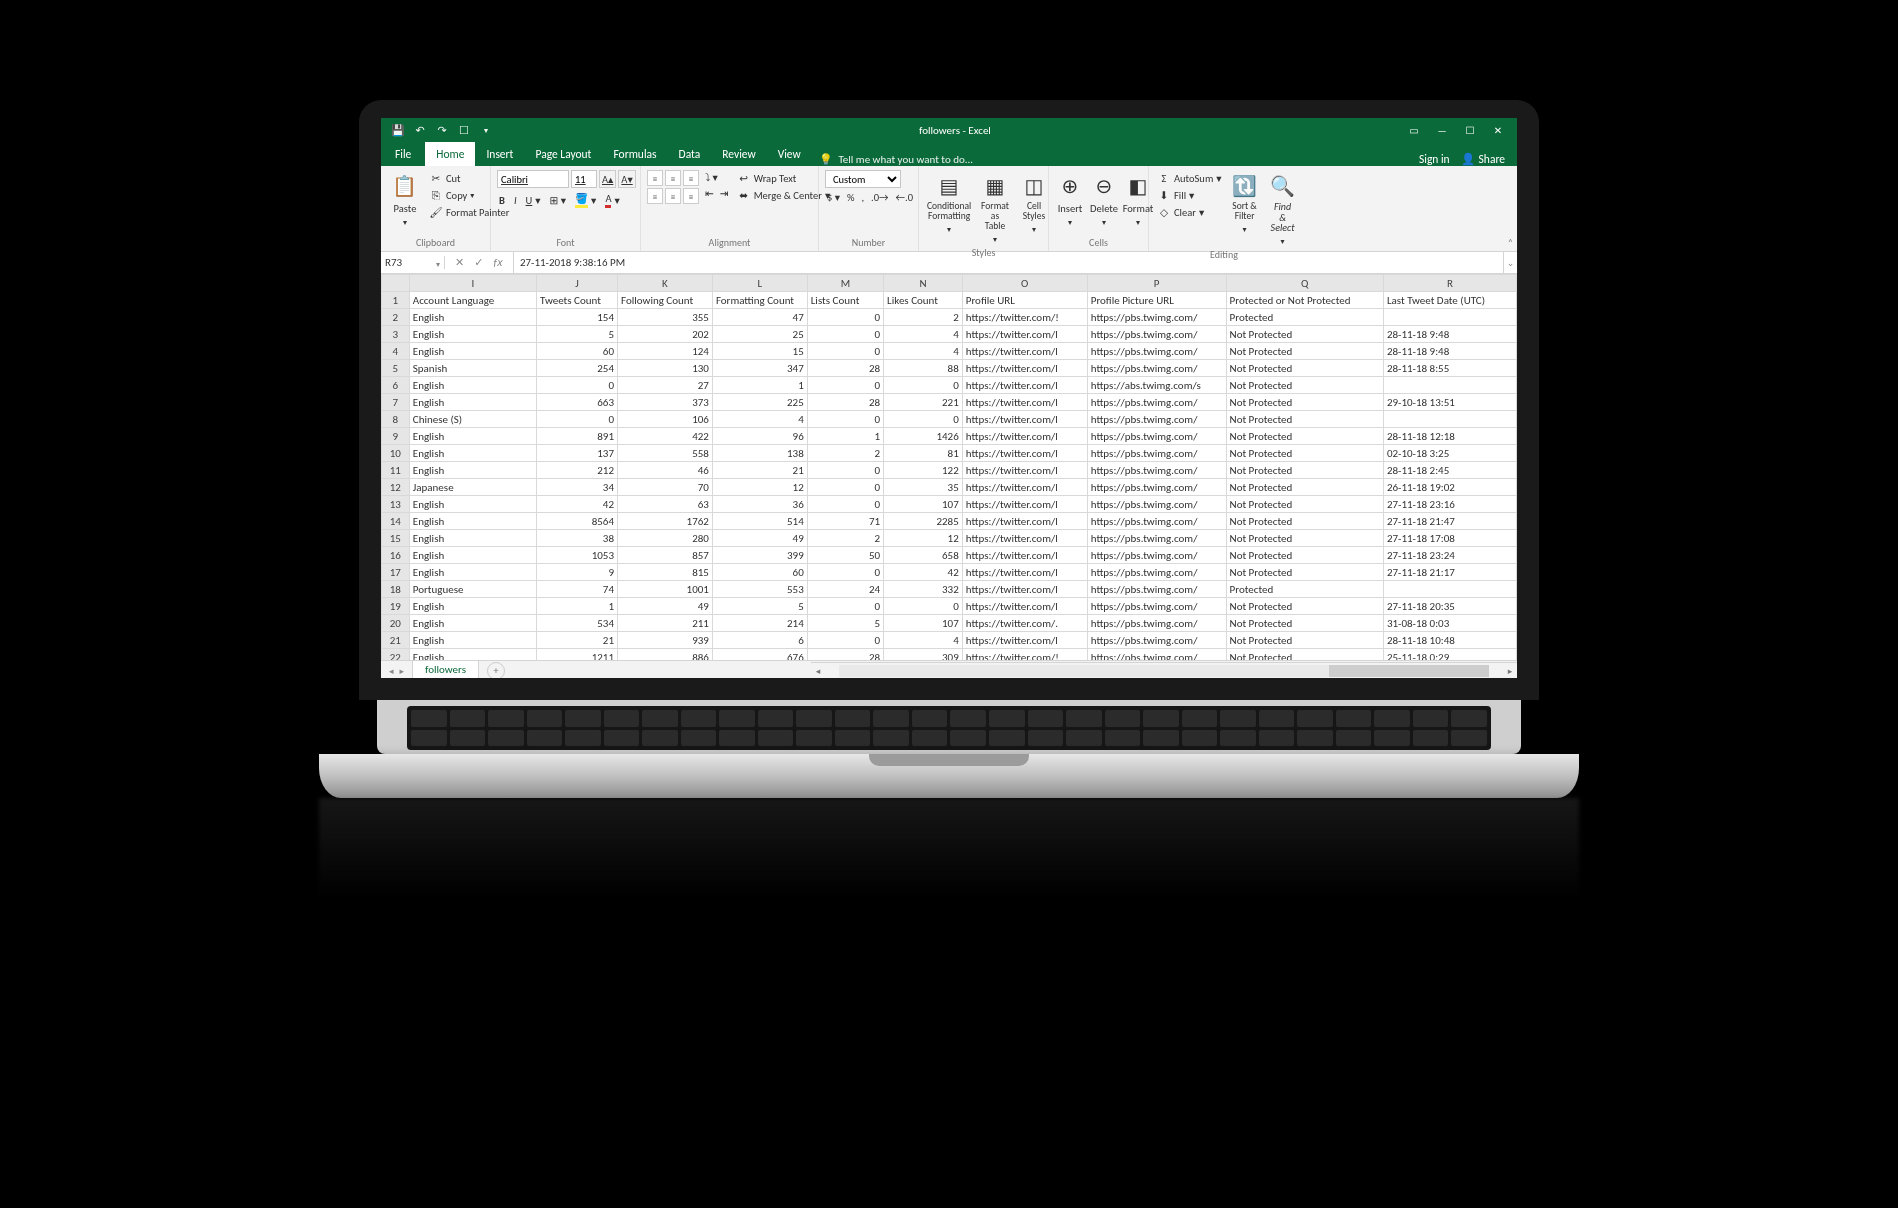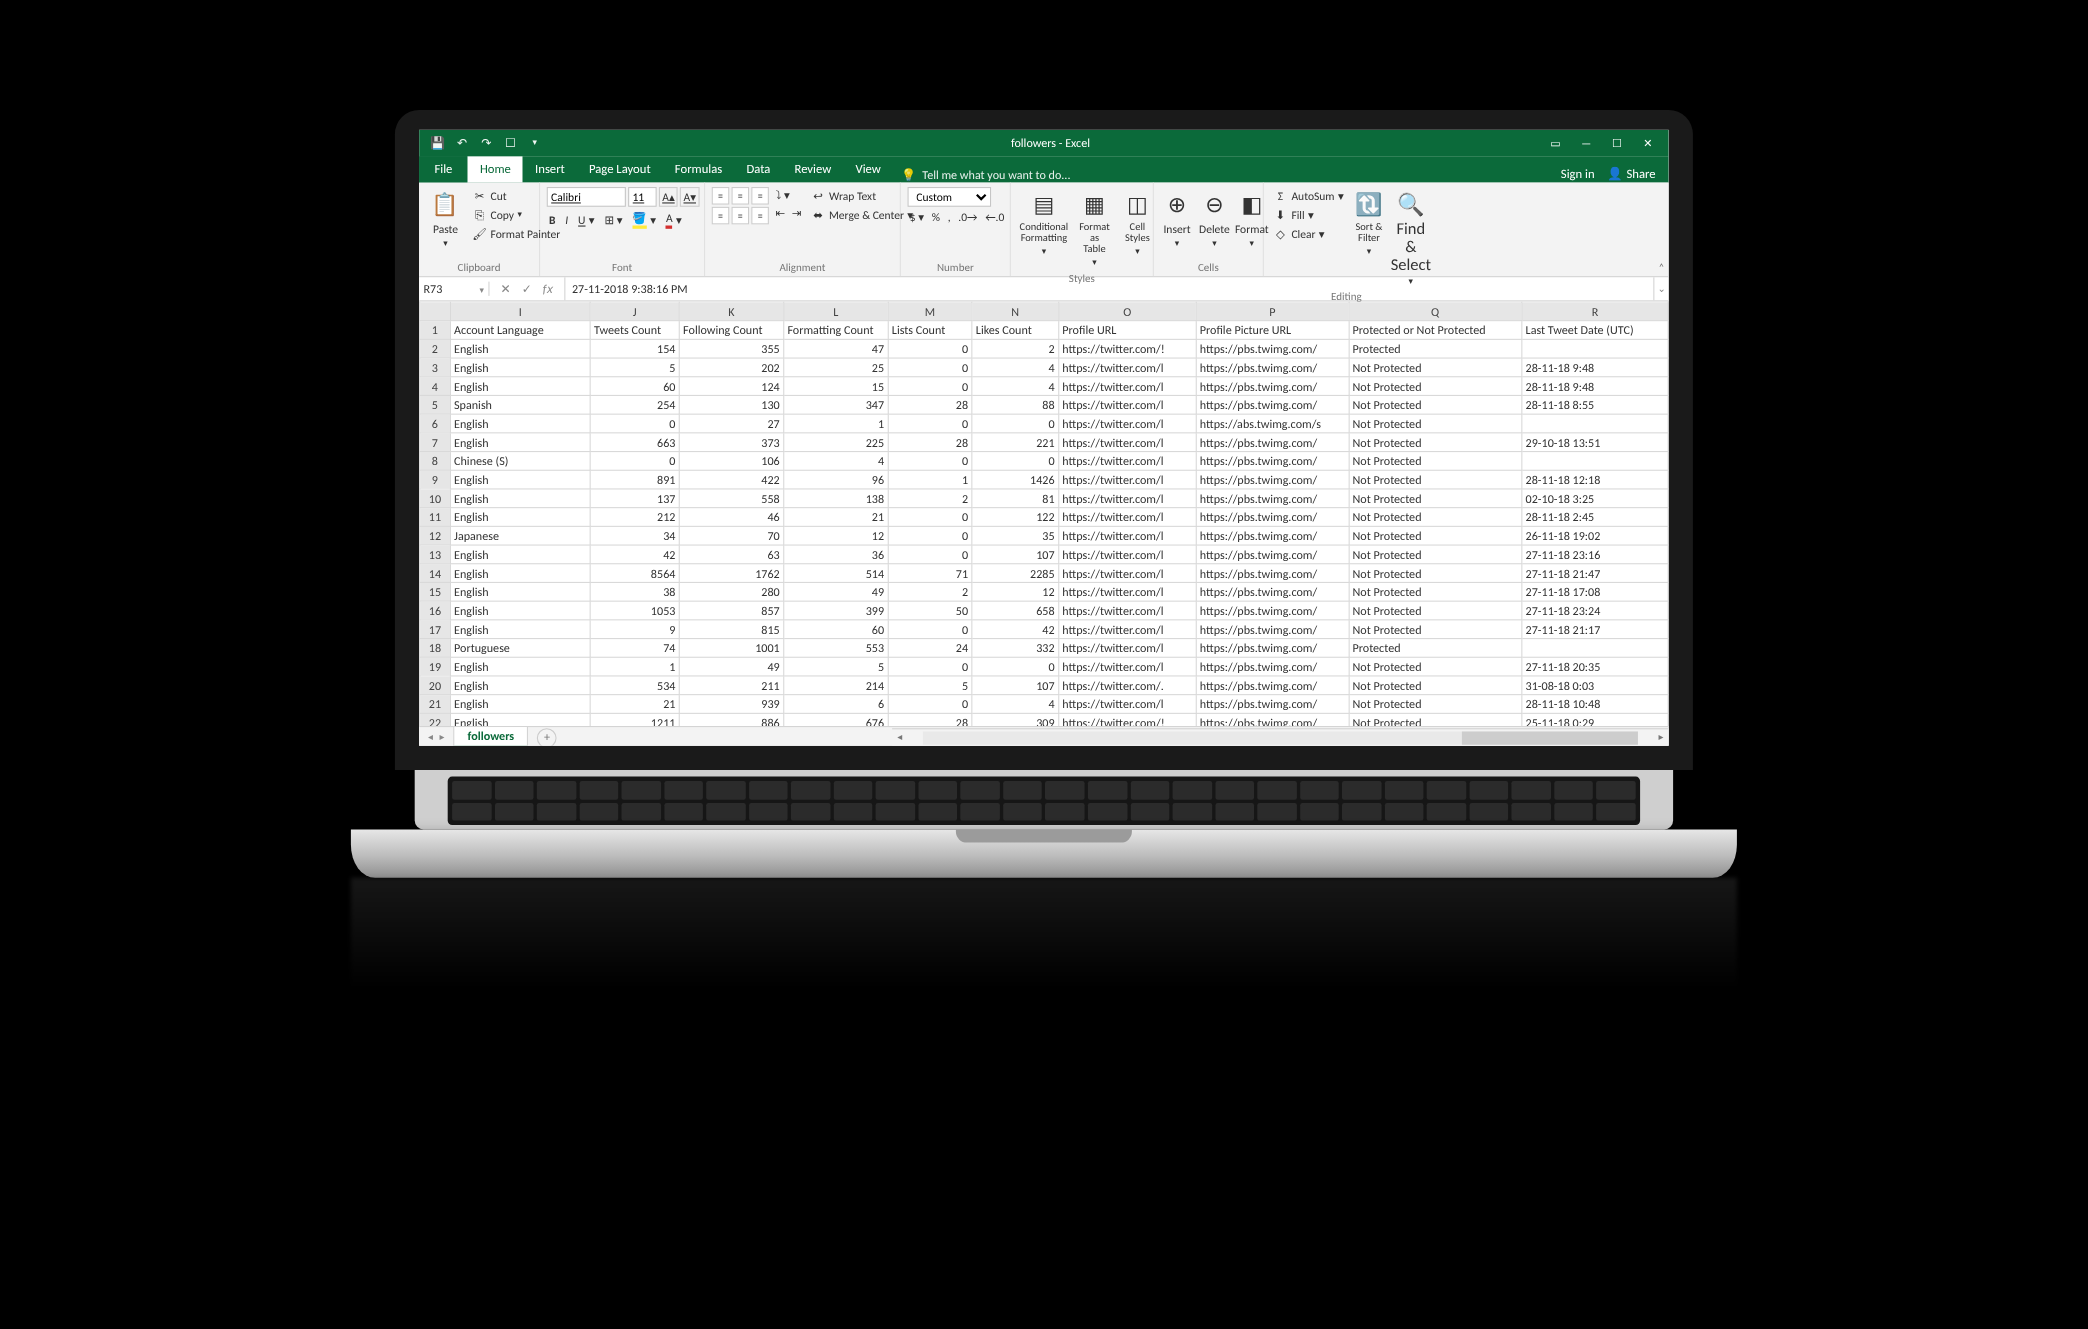--- a/index.html
+++ b/index.html
@@ -58,21 +58,21 @@
 table.grid td.num { text-align: right; }
 table.grid td.txt { text-align: left; }
 .scroll-h { position: absolute; bottom: 0; right: 0; left: 430px; height: 16px; background: #f3f3f3; border-top: 1px solid #d4d4d4; display: flex; align-items: center; }
 .scroll-h .track { flex: 1; height: 12px; background: #e9e9e9; margin: 0 14px; position: relative; }
 .scroll-h .thumb { position: absolute; right: 0; top: 0; width: 160px; height: 12px; background: #cdcdcd; }
 .scroll-h .arr { width: 14px; text-align: center; font-size: 9px; color: #777; }
 
 
 .sheettabs { height: 20px; background: #f3f3f3; border-top: 1px solid #d4d4d4; display: flex; align-items: center; font-size: 11px; }
 .sheettabs .nav { display: flex; gap: 6px; padding: 0 8px; color: #888; font-size: 9px; }
-.sheettabs .stab { padding: 2px 12px; border: 1px solid #d4d4d4; border-top: none; background: #fff; border-bottom: 2px solid #0b6a3a; color: #0b6a3a; font-weight: 700; }
+.sheettabs .stab { padding: 2px 12px; border: 1px solid #d4d4d4; border-top: none; background: #fff; border-bottom: 2px solid #0b6a3a; color: #0b6a3a; font-weight: 400; }
 .sheettabs .add { width: 18px; height: 18px; border: 1px solid #ccc; border-radius: 50%; display: flex; align-items: center; justify-content: center; margin-left: 8px; font-size: 11px; color: #777; }
 
 
 .base { height: 44px; background: linear-gradient(#e7e7e7, #bcbcbc 55%, #8f8f8f); border-radius: 0 0 22px 22px / 0 0 30px 30px; position: relative; box-shadow: 0 6px 14px rgba(0,0,0,0.5); margin: 0 -40px; }
 .base .notch { position: absolute; top: 0; left: 50%; transform: translateX(-50%); width: 160px; height: 12px; background: #9b9b9b; border-radius: 0 0 10px 10px; }
 .keydeck { background: #cfcfcf; height: 54px; margin: 0 18px; border-radius: 0 0 8px 8px; padding: 6px 30px 0 30px; }
 .keys { background: #161616; height: 44px; border-radius: 4px; display: grid; grid-template-columns: repeat(28, 1fr); grid-template-rows: repeat(2, 1fr); gap: 3px; padding: 4px; }
 .keys .k { background: #2b2b2b; border-radius: 2px; }
 .shadow-reflect { height: 120px; margin: 0 -40px; background: linear-gradient(rgba(90,90,90,0.25), rgba(0,0,0,0) 85%); filter: blur(2px); }
 </style>
@@ -266,21 +266,21 @@
               <div class="sbtn"><span class="ic">⬇</span><span>Fill</span> ▾</div>
               <div class="sbtn"><span class="ic">◇</span><span>Clear</span> ▾</div>
             </div>
             <div class="bigbtn" style="width:34px;">
                 <span class="ic">🔃</span>
                 <span style="font-size:9.5px;line-height:1.05;">Sort &amp; Filter</span>
                 <span style="font-size:8px;">▾</span>
               </div>
             <div class="bigbtn" style="width:34px;">
                 <span class="ic">🔍</span>
-                <span style="font-size:15px;line-height:1.05;">Find &amp; Select</span>
+                <span style="font-size:10px;line-height:1.05;font-style:italic;">Find &amp; Select</span>
                 <span style="font-size:8px;">▾</span>
               </div>
           </div>
           <div class="group-title">Editing</div>
         </div>
         <span class="collapse">˄</span>
       </div>
 
       <div class="fxbar">
         <div class="namebox">

